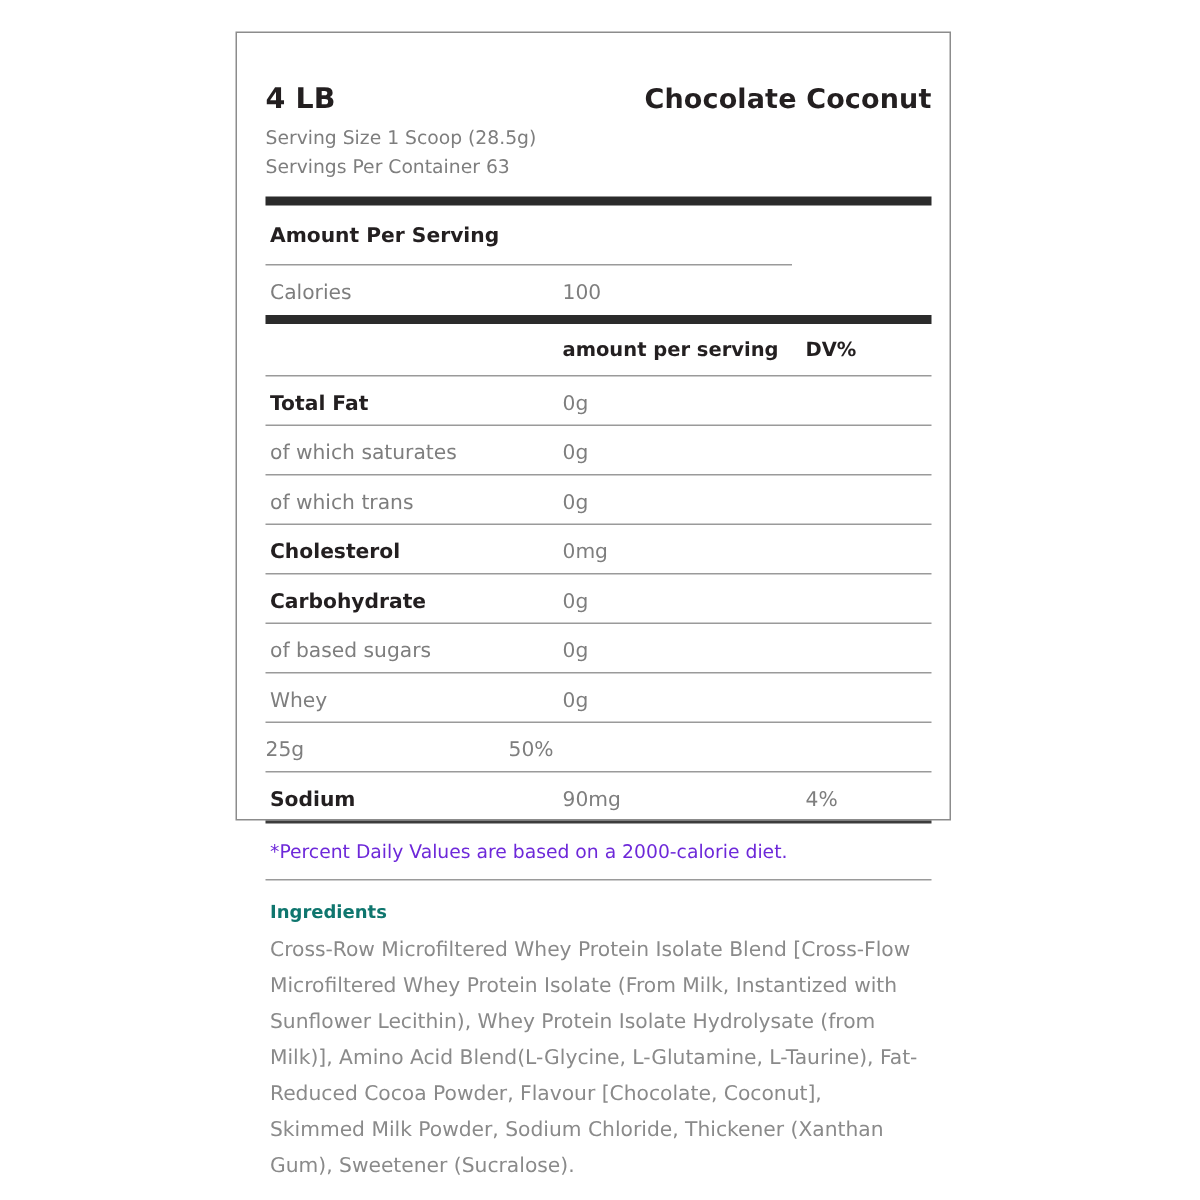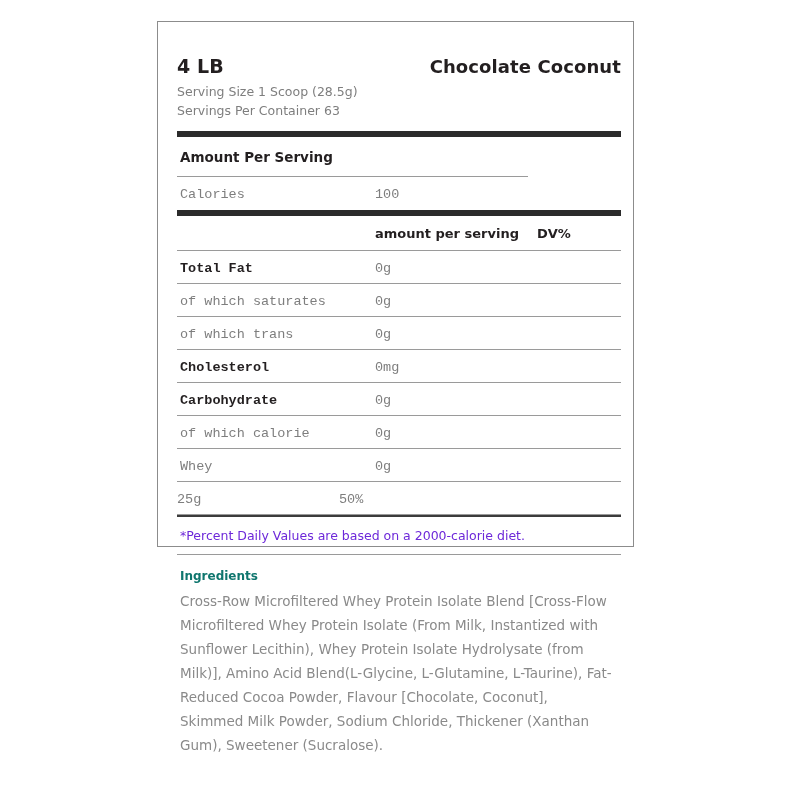--- a/index.html
+++ b/index.html
@@ -124,21 +124,21 @@
     color: #7e7e7e;
   }
 
   .trow.minor .c-label,
   .trow.minor .c-value,
   .trow.minor .c-dv {
     color: #7e7e7e;
     font-weight: normal;
   }
 
-  .cellpad { padding-top: 10px; font-family: Liberation Mono, monospace; }
+  .cellpad { padding-top: 10px; }
 
   
   .footnote {
     font-size: 12.5px;
     color: #6d28d9;
     padding: 11px 0 11px 3px;
   }
 
   
   .ingredients-title {
@@ -214,36 +214,41 @@
           <div class="c-dv cellpad"></div>
         </div>
         <div class="rule"></div>
         <div class="trow major">
           <div class="c-label cellpad">Carbohydrate</div>
           <div class="c-value cellpad">0g</div>
           <div class="c-dv cellpad"></div>
         </div>
         <div class="rule"></div>
         <div class="trow minor">
-          <div class="c-label cellpad">of which calorie</div>
+          <div class="c-label cellpad">of based sugars</div>
           <div class="c-value cellpad">0g</div>
           <div class="c-dv cellpad"></div>
         </div>
         <div class="rule"></div>
         <div class="trow minor">
           <div class="c-label cellpad">Whey</div>
           <div class="c-value cellpad">0g</div>
           <div class="c-dv cellpad"></div>
         </div>
         <div class="rule"></div>
         <div class="trow major">
           <div class="c-value cellpad">25g</div>
           <div class="c-dv cellpad">50%</div>
         </div>
         <div class="rule"></div>
+        <div class="trow major">
+          <div class="c-label cellpad">Sodium</div>
+          <div class="c-value cellpad">90mg</div>
+          <div class="c-dv cellpad">4%</div>
+        </div>
         <div class="rule dark"></div>
       </div>
 
     <div class="footnote">*Percent Daily Values are based on a 2000-calorie diet.</div>
     <div class="rule"></div>
 
     <div class="ingredients-title">Ingredients</div>
     <div class="ingredients-body">Cross-Row Microfiltered Whey Protein Isolate Blend [Cross-Flow Microfiltered Whey Protein Isolate (From Milk, Instantized with Sunflower Lecithin), Whey Protein Isolate Hydrolysate (from Milk)], Amino Acid Blend(L-Glycine, L-Glutamine, L-Taurine), Fat-Reduced Cocoa Powder, Flavour [Chocolate, Coconut], Skimmed Milk Powder, Sodium Chloride, Thickener (Xanthan Gum), Sweetener (Sucralose).</div>
 
   </div>

